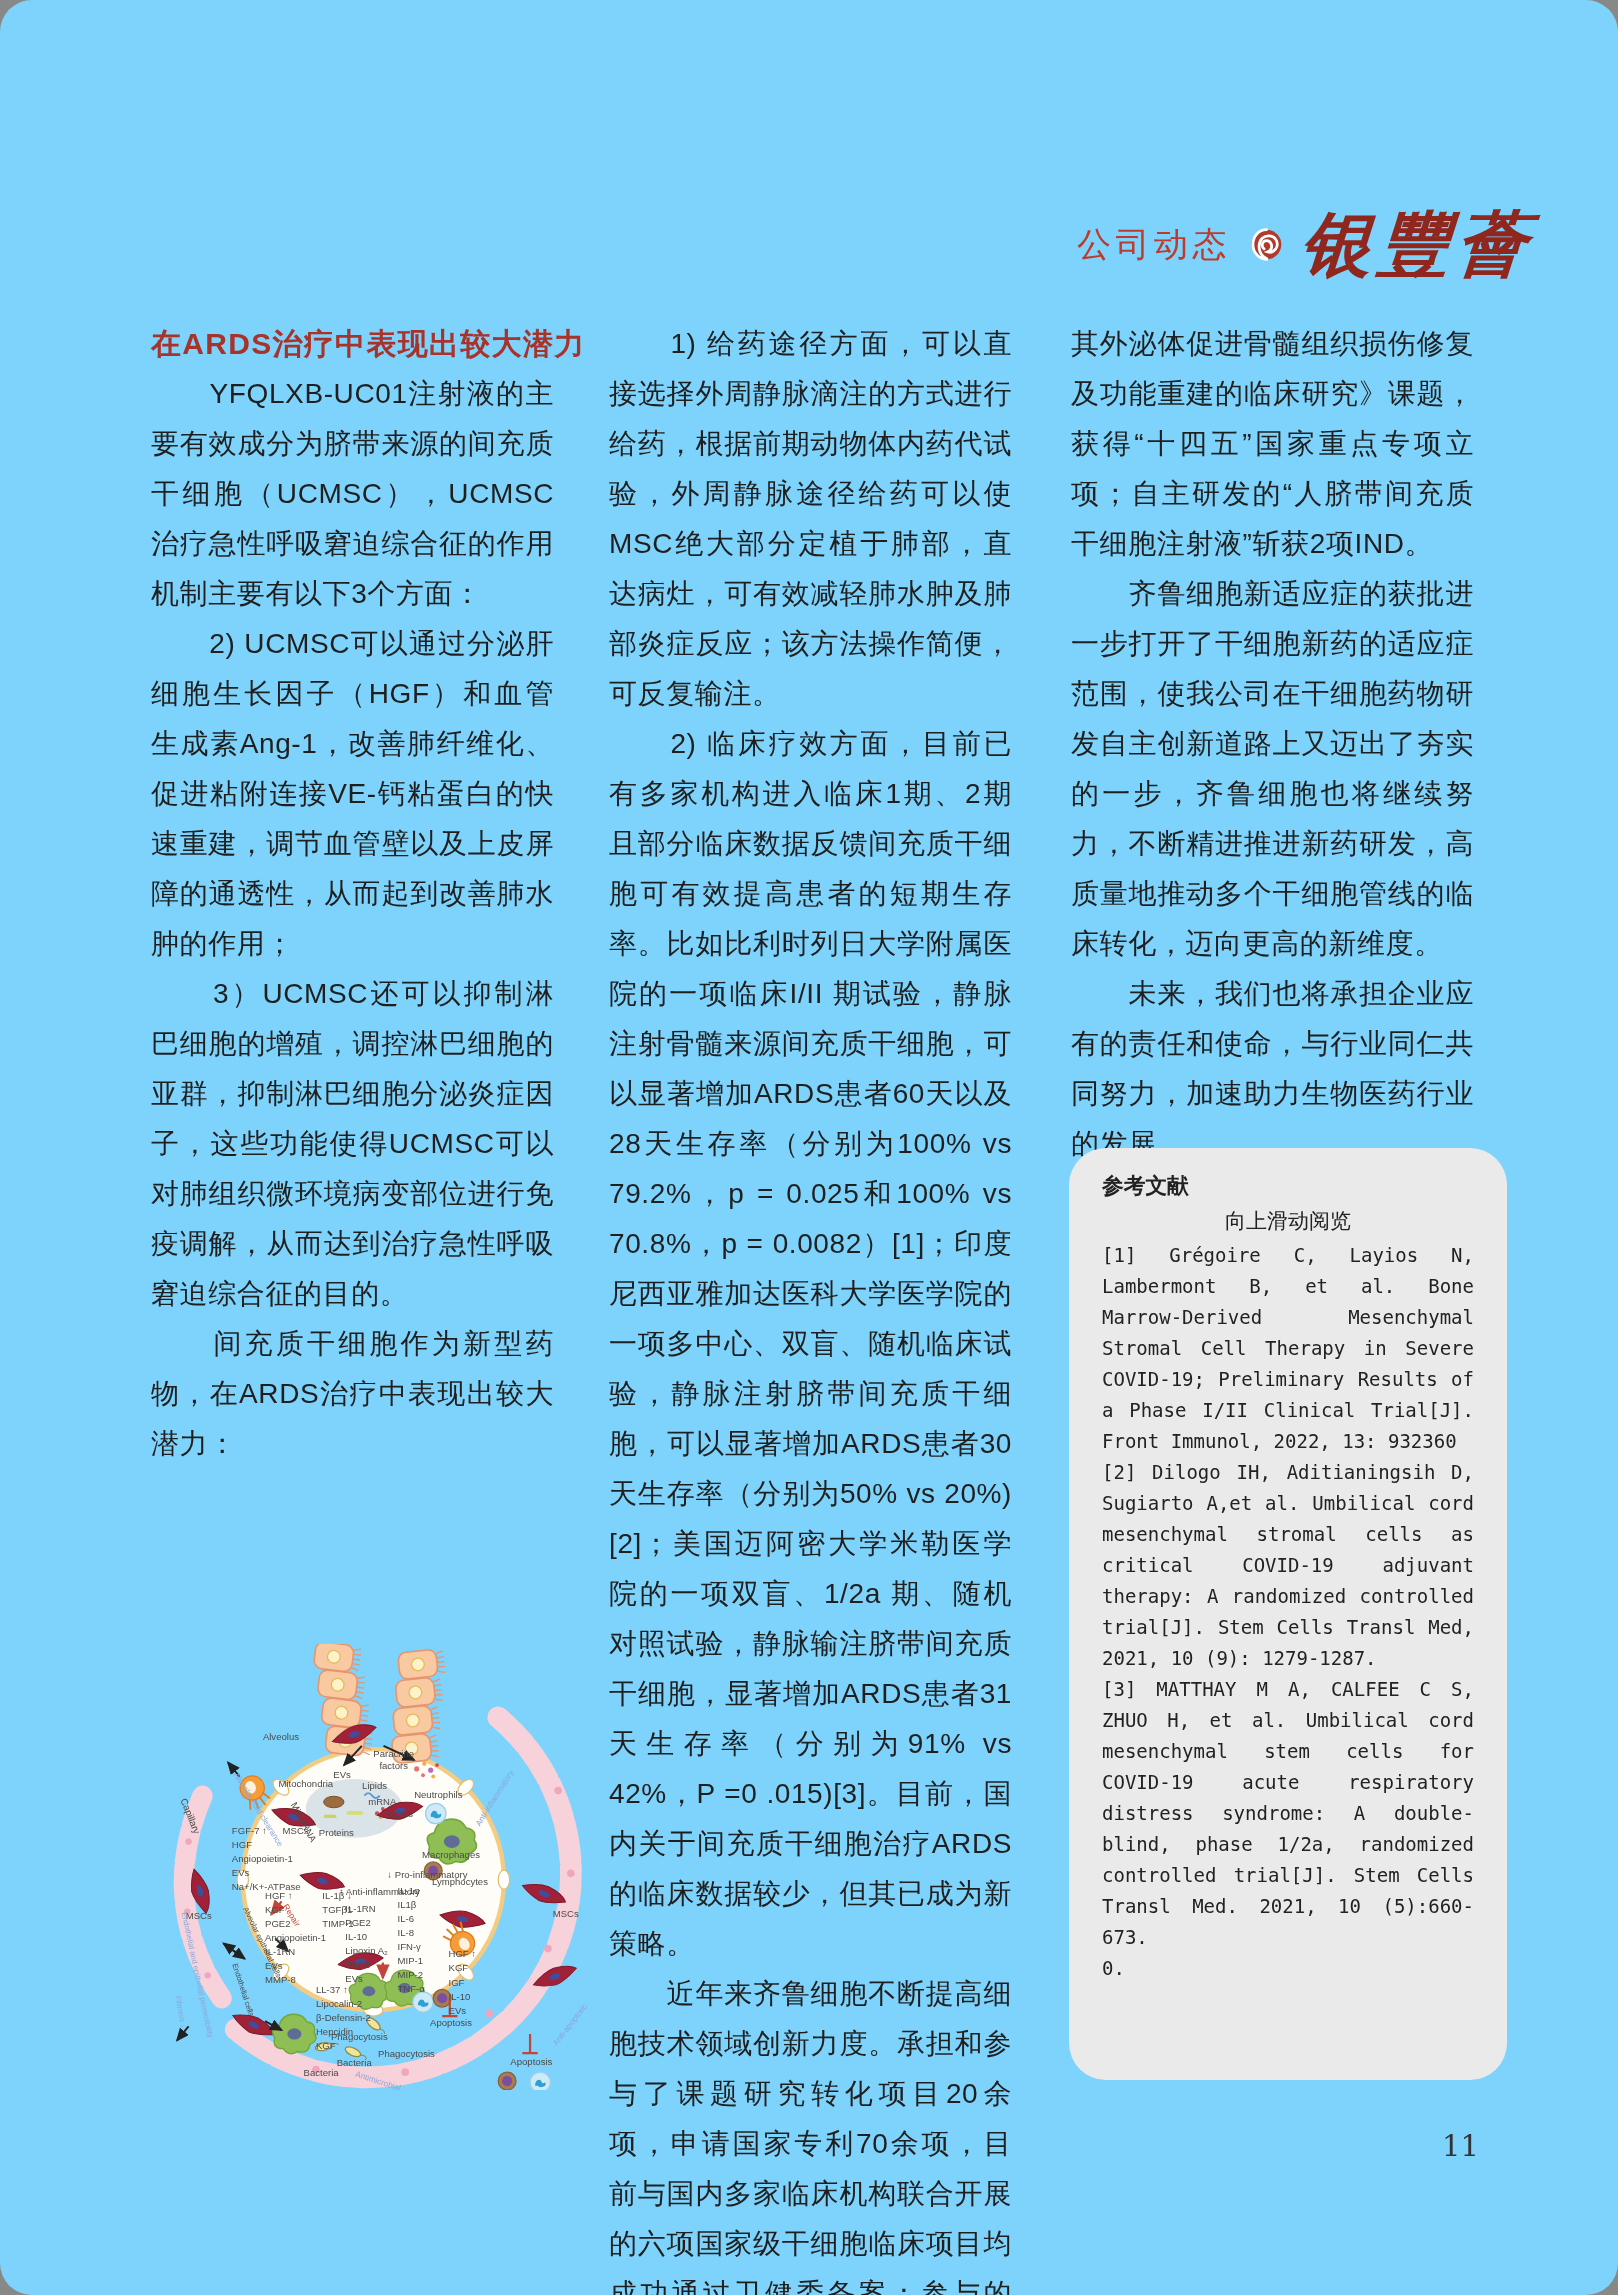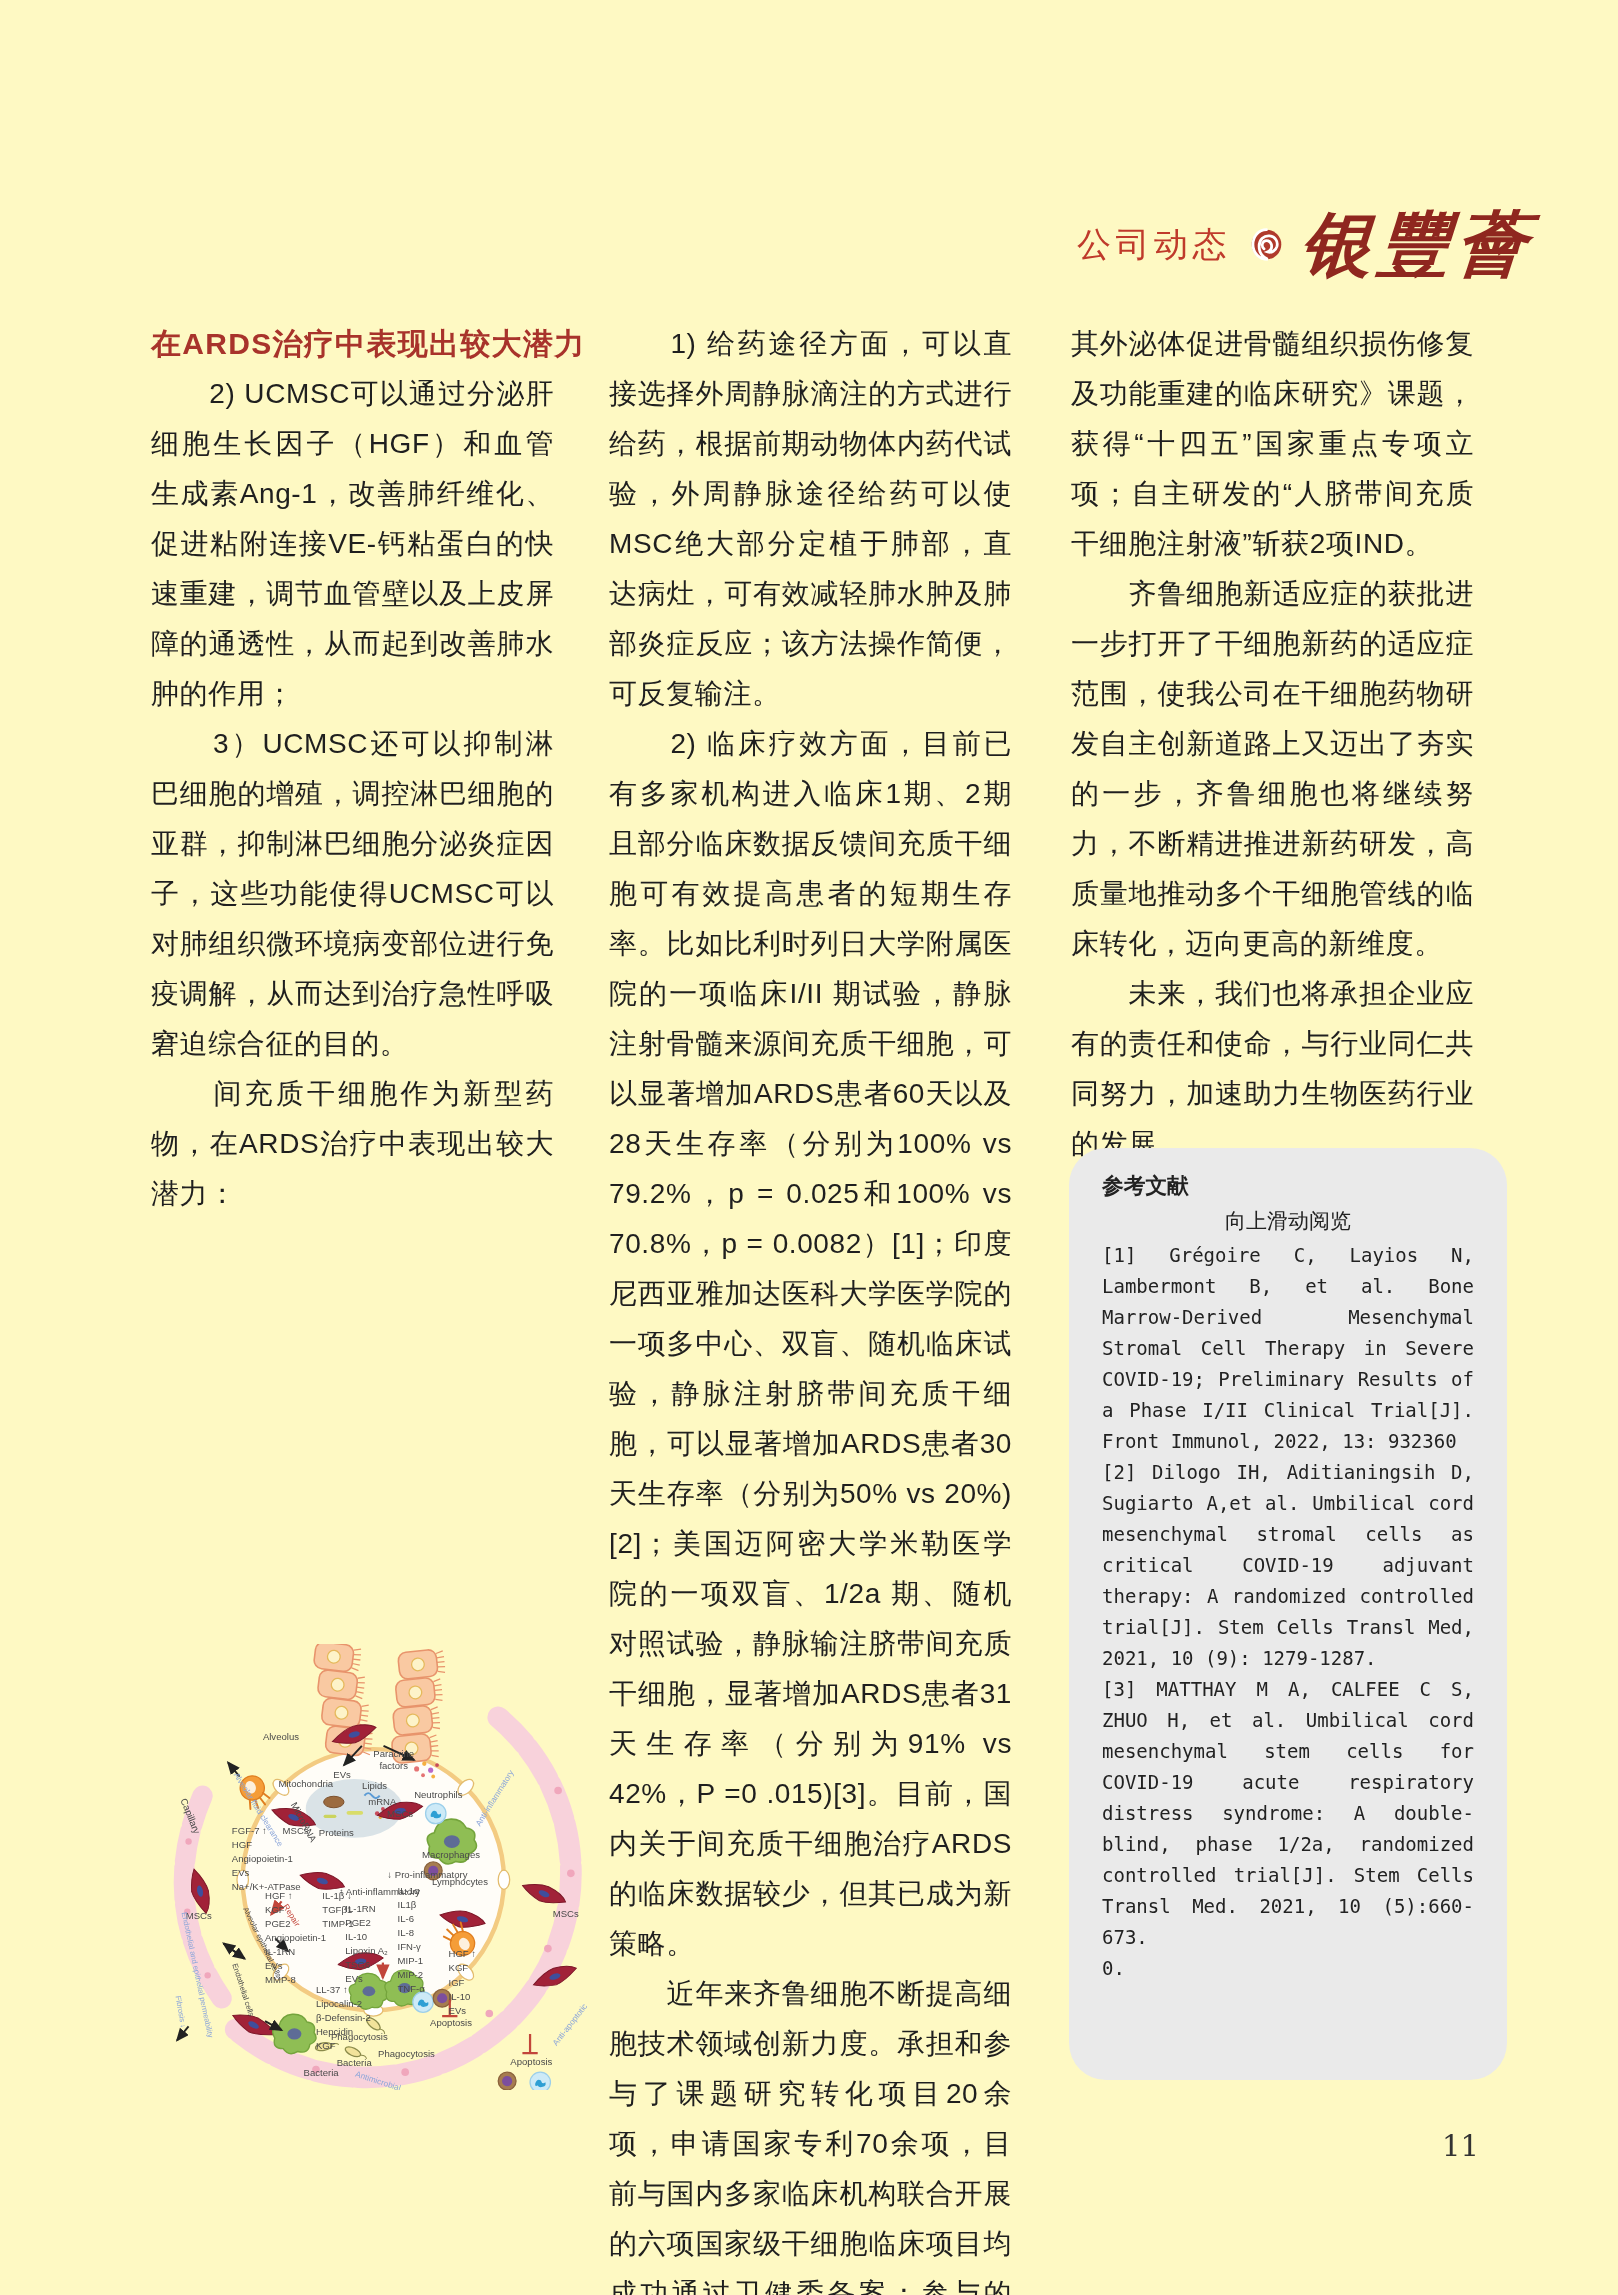--- a/index.html
+++ b/index.html
@@ -1,21 +1,22 @@
 <!DOCTYPE html>
 <html style="font-size:10.2px"><head>
 <meta charset="utf-8">
 <style>
   html,body{margin:0;padding:0;background:#888;}
   .page{
     position:relative;
     width:1618px;height:2295px;
-    background:#fef9c3;
+    background:#7dd3fc;
     font-family:"Liberation Sans",sans-serif;
     overflow:hidden;
+    border-radius:32px;
   }
   
   .header{
     position:absolute; top:203px; left:1077px; width:421px; height:83px;
     display:flex; align-items:center; gap:16.6px;
   }
   .section-label{
     color:#bf3a2b; font-size:34px; letter-spacing:4.5px; white-space:nowrap;
     font-weight:500;
   }
@@ -72,20 +73,21 @@
     <svg class="swirl" viewBox="0 0 60 60">
       <circle cx="30" cy="30" r="24" fill="#b03a2c"></circle>
       <path d="M30 6 C17 6 8 17 8 30 C8 44 19 54 32 54 C23 50 18 42 18 33 C18 22 26 15 35 16 C44 17 49 25 47 33 C45 40 38 44 32 42 C37 40 39 35 38 30 C36 24 30 22 26 25 C22 28 22 34 26 37" fill="none" stroke="#ffffff" stroke-width="4.5" stroke-linecap="round"></path>
     </svg>
     <span class="brand">银豐薈</span>
   </div>
 
   <div class="col" id="col1">
     <div class="article-title">在ARDS治疗中表现出较大潜力</div>
     <div>
+        <p>　　YFQLXB-UC01注射液的主要有效成分为脐带来源的间充质干细胞（UCMSC），UCMSC治疗急性呼吸窘迫综合征的作用机制主要有以下3个方面：</p>
         <p>　　2) UCMSC可以通过分泌肝细胞生长因子（HGF）和血管生成素Ang-1，改善肺纤维化、促进粘附连接VE-钙粘蛋白的快速重建，调节血管壁以及上皮屏障的通透性，从而起到改善肺水肿的作用；</p>
         <p>　　3）UCMSC还可以抑制淋巴细胞的增殖，调控淋巴细胞的亚群，抑制淋巴细胞分泌炎症因子，这些功能使得UCMSC可以对肺组织微环境病变部位进行免疫调解，从而达到治疗急性呼吸窘迫综合征的目的。</p>
         <p>　　间充质干细胞作为新型药物，在ARDS治疗中表现出较大潜力：</p>
       </div>
   </div>
 
   <div class="col" id="col2">
     <div>
         <p>　　1) 给药途径方面，可以直接选择外周静脉滴注的方式进行给药，根据前期动物体内药代试验，外周静脉途径给药可以使MSC绝大部分定植于肺部，直达病灶，可有效减轻肺水肿及肺部炎症反应；该方法操作简便，可反复输注。</p>
         <p>　　2) 临床疗效方面，目前已有多家机构进入临床1期、2期且部分临床数据反馈间充质干细胞可有效提高患者的短期生存率。比如比利时列日大学附属医院的一项临床I/II 期试验，静脉注射骨髓来源间充质干细胞，可以显著增加ARDS患者60天以及28天生存率（分别为100% vs 79.2%，p = 0.025和100% vs 70.8%，p = 0.0082）[1]；印度尼西亚雅加达医科大学医学院的一项多中心、双盲、随机临床试验，静脉注射脐带间充质干细胞，可以显著增加ARDS患者30天生存率（分别为50% vs 20%)[2]；美国迈阿密大学米勒医学院的一项双盲、1/2a 期、随机对照试验，静脉输注脐带间充质干细胞，显著增加ARDS患者31天生存率（分别为91% vs 42%，P =0 .015)[3]。目前，国内关于间充质干细胞治疗ARDS的临床数据较少，但其已成为新策略。</p>

